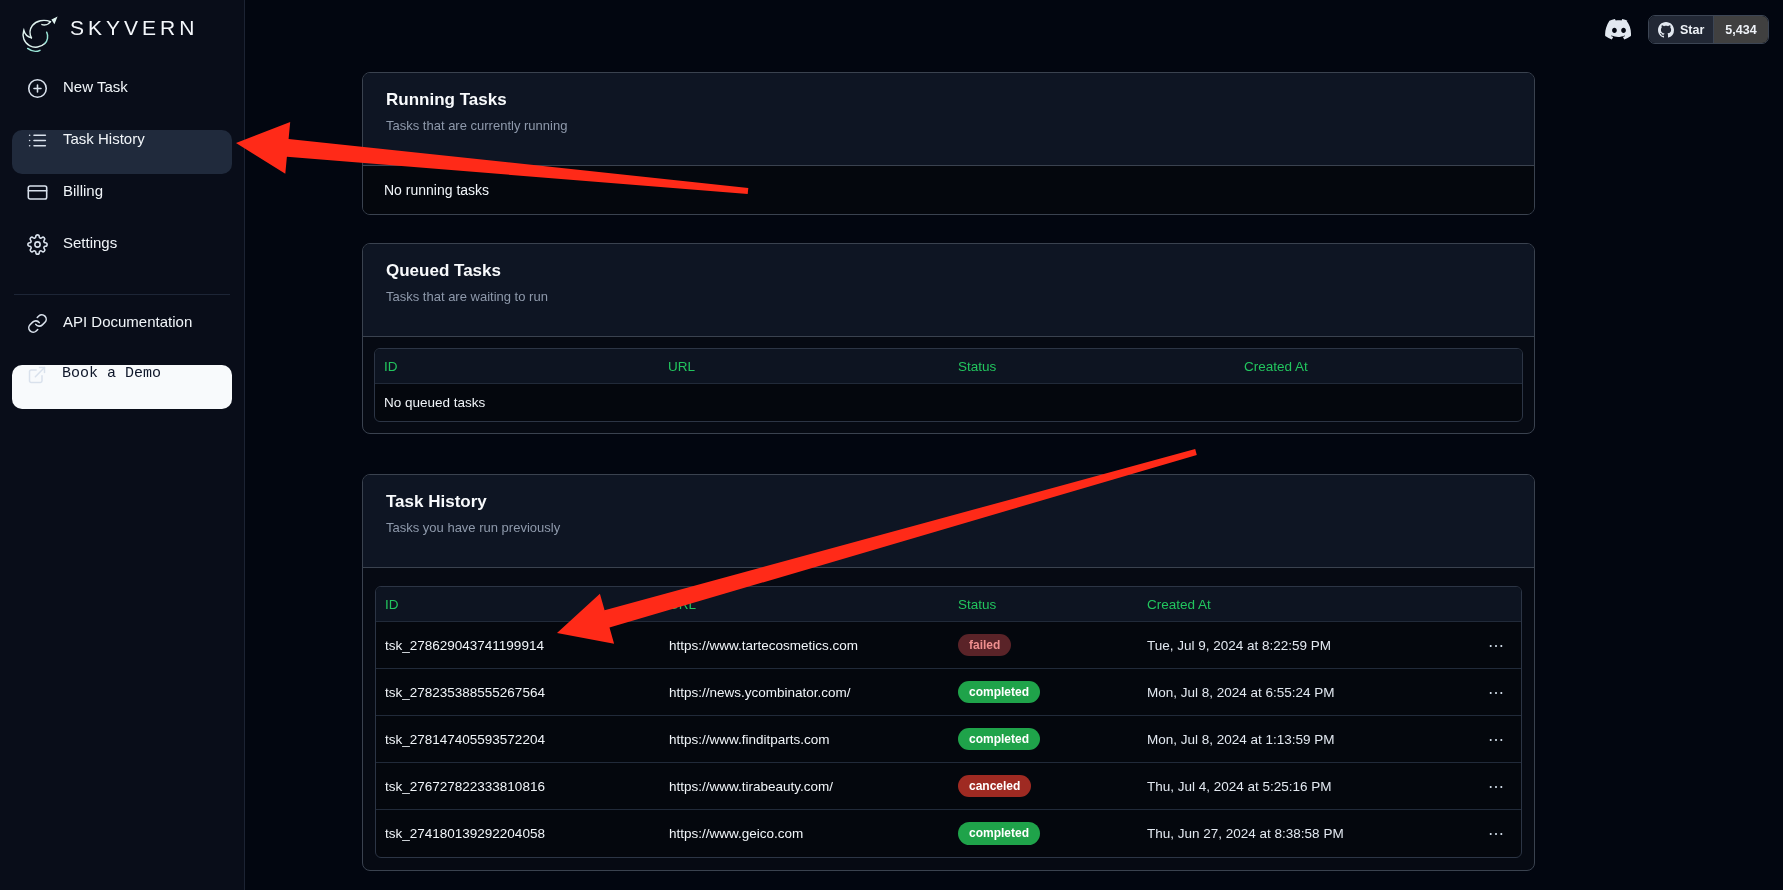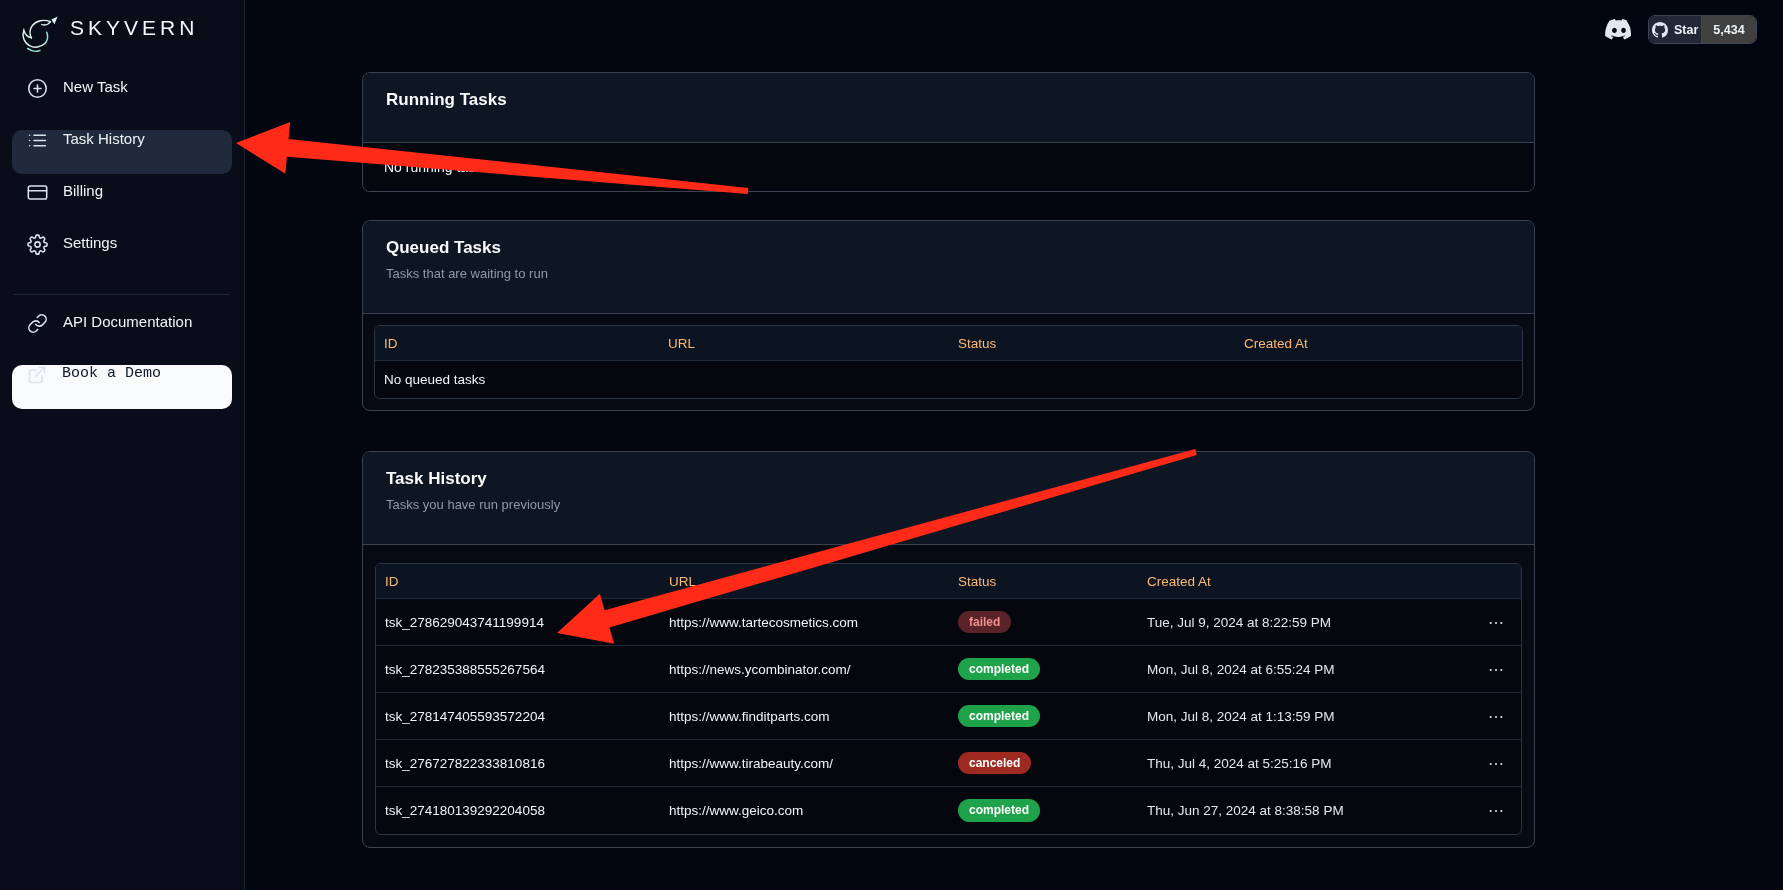--- a/index.html
+++ b/index.html
@@ -34,21 +34,21 @@
   .demo-btn svg { stroke:#0f172a; }
 
   
   .topbar { position:absolute; top:15px; left:1360px; display:flex; align-items:center; gap:15px; z-index:5; }
   .icon-btn { background:none; border:none; cursor:pointer; display:flex; align-items:center; }
   .gh {
     display:flex; align-items:stretch; height:29px;
     border:1px solid #3c4554; border-radius:7px; overflow:hidden;
     font-size:12.5px; font-weight:700; color:#eef2f7; cursor:pointer;
   }
-  .gh-left { display:flex; align-items:center; gap:6px; padding:0 3px; background:#222835; }
+  .gh-left { display:flex; align-items:center; gap:6px; padding:0 9px; background:#222835; }
   .gh-right { display:flex; align-items:center; padding:0 11px; background:#404040; border-left:1px solid #3c4554; }
 
   
   .main { position:relative; flex:1; height:100%; padding:72px 0 0 117px; }
   .content { width:1173px; }
   .card {
     border:1px solid #3a424f; border-radius:8px; overflow:hidden;
     background:#060a13;
   }
   .card + .card { margin-top:28px; }
@@ -58,21 +58,21 @@
   .card-sub { font-size:13px; color:#8e99ab; margin-top:8px; }
   .card-empty { padding:16px 21px; font-size:14px; color:#f1f5f9; background:#04070d; }
 
   .table-wrap { margin:11px; border:1px solid #2c3545; border-radius:6px; overflow:hidden; background:#04070d; }
   .history-card .table-wrap { margin:18px 12px 12px; }
   .trow { display:grid; align-items:center; border-bottom:1px solid #212a39; }
   .trow:last-child { border-bottom:none; }
   .queued .trow { grid-template-columns:284px 290px 286px 1fr; }
   .history .trow { grid-template-columns:284px 289px 189px 1fr 48px; }
   .thead { background:#0d1421; height:35px; }
-  .thead .tcell { color:#fdba74; font-size:13.5px; font-weight:400; }
+  .thead .tcell { color:#22c55e; font-size:13.5px; font-weight:400; }
   .tcell { padding:0 9px; font-size:13.5px; color:#f1f5f9; overflow:hidden; white-space:nowrap; }
   .tempty { display:block; padding:11px 9px; font-size:13.5px; color:#f1f5f9; }
   .hrow { height:47px; cursor:pointer; }
   .cell-created { color:#e2e8f0; }
 
   .badge {
     display:inline-block; padding:3px 11px; border-radius:999px;
     font-size:12px; font-weight:700; line-height:1.35;
   }
   .badge-failed    { background:#5a2328; color:#ef8f8f; }
@@ -185,20 +185,21 @@
         </div>
       </div>
 
     </div>
 
     <div class="content">
 
       <section class="card">
         <div class="card-header">
           <div class="card-title">Running Tasks</div>
+          <div class="card-sub">Tasks that are currently running</div>
         </div>
         <div class="card-empty">No running tasks</div>
       </section>
 
       <section class="card">
         <div class="card-header">
           <div class="card-title">Queued Tasks</div>
           <div class="card-sub">Tasks that are waiting to run</div>
         </div>
         <div class="table-wrap queued">

